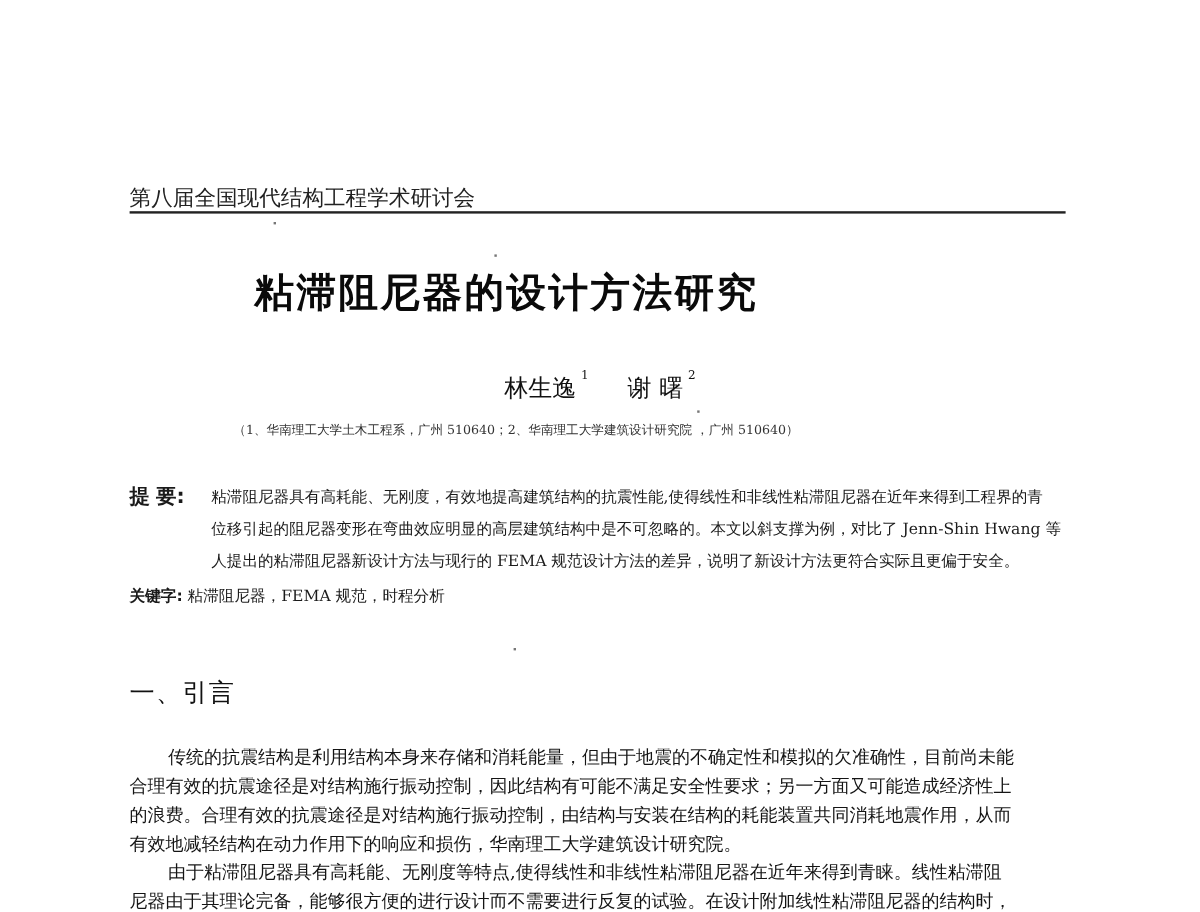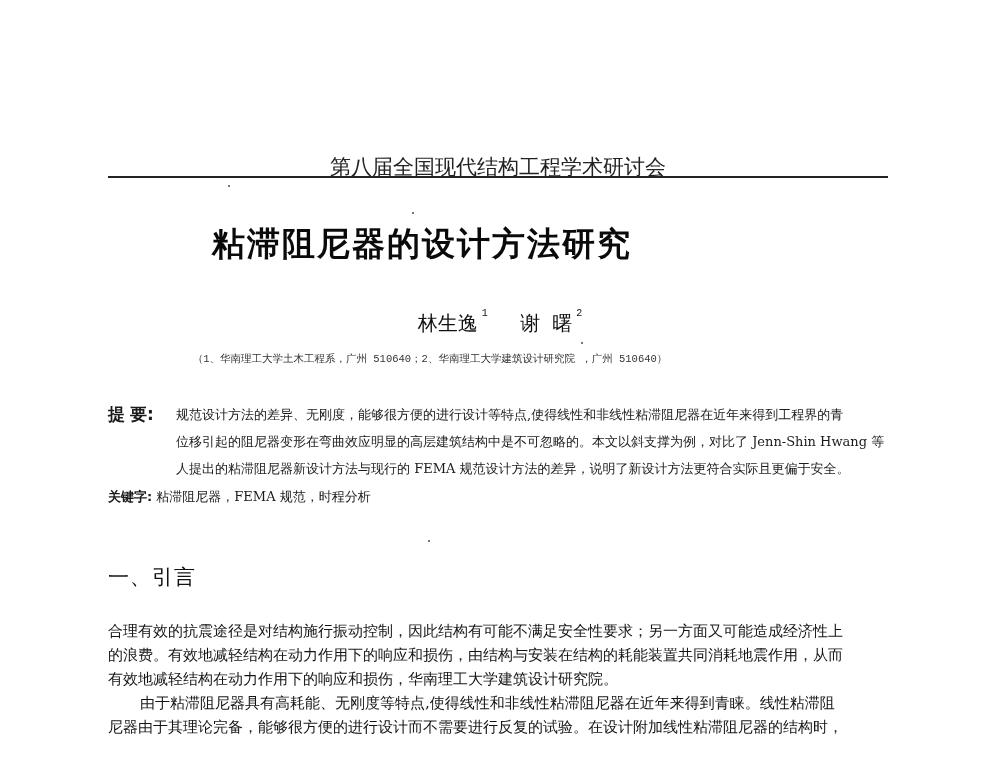--- a/index.html
+++ b/index.html
@@ -18,22 +18,22 @@
   .page {
     position: absolute;
     left: 0; top: 0;
     width: 1000px; height: 760px;
   }
   .running-header {
     position: absolute;
     left: 108px;
     width: 780px;
     top: 153px;
-    text-align: center;
-    font-size: 21px;
+    text-align: left;
+    font-size: 18px;
     color: #222;
     letter-spacing: 0px;
   }
   .header-rule {
     position: absolute;
     left: 108px;
     top: 176px;
     width: 780px;
     height: 2px;
     background: #222;
@@ -57,38 +57,37 @@
   }
   .authors {
     position: absolute;
     left: 0;
     width: 1000px;
     top: 310px;
     text-align: center;
     font-size: 20px;
     color: #111;
   }
-  .authors .author { display: inline-block; font-family: Liberation Mono, monospace; }
+  .authors .author { display: inline-block; }
   .authors .author + .author { margin-left: 26px; }
   .authors sup {
     font-size: 10px;
     vertical-align: top;
     position: relative;
     top: -2px;
     margin-left: 4px;
   }
   .affiliation {
     position: absolute;
     left: 0;
     width: 860px;
     top: 352px;
     text-align: center;
     font-size: 10.5px;
     color: #333;
-    font-family: Liberation Mono, monospace;
   }
   .abstract {
     position: absolute;
     left: 108px;
     top: 401px;
     width: 790px;
     font-size: 13px;
     line-height: 27px;
     color: #1a1a1a;
   }
@@ -169,34 +168,35 @@
     </span>
   </div>
 
   <div class="affiliation">（1、华南理工大学土木工程系，广州 510640；2、华南理工大学建筑设计研究院 ，广州 510640）</div>
 
   <div class="abstract">
     <div class="abstract-label">
       <span class="lbl-a">提</span><span>要:</span>
     </div>
     <div class="abstract-body">
-      <span class="line">规范设计方法的差异、无刚度，能够很方便的进行设计等特点,使得线性和非线性粘滞阻尼器在近年来得到工程界的青</span>
+      <span class="line">粘滞阻尼器具有高耗能、无刚度，有效地提高建筑结构的抗震性能,使得线性和非线性粘滞阻尼器在近年来得到工程界的青</span>
       <span class="line">位移引起的阻尼器变形在弯曲效应明显的高层建筑结构中是不可忽略的。本文以斜支撑为例，对比了 Jenn-Shin Hwang 等</span>
       <span class="line">人提出的粘滞阻尼器新设计方法与现行的 FEMA 规范设计方法的差异，说明了新设计方法更符合实际且更偏于安全。</span>
     </div>
   </div>
 
   <div class="keywords">
     <span class="kw-label">关键字:</span>
     <span>粘滞阻尼器，FEMA 规范，时程分析</span>
   </div>
 
   <h2 class="section-heading" style="margin:0;font-weight:normal;text-align:center;">一、引言</h2>
 
   <div class="body-text">
+    <span class="line indent">传统的抗震结构是利用结构本身来存储和消耗能量，但由于地震的不确定性和模拟的欠准确性，目前尚未能</span>
     <span class="line">合理有效的抗震途径是对结构施行振动控制，因此结构有可能不满足安全性要求；另一方面又可能造成经济性上</span>
-    <span class="line">的浪费。有效地减轻结构在动力作用下的响应和损伤，由结构与安装在结构的耗能装置共同消耗地震作用，从而</span>
+    <span class="line">的浪费。合理有效的抗震途径是对结构施行振动控制，由结构与安装在结构的耗能装置共同消耗地震作用，从而</span>
     <span class="line">有效地减轻结构在动力作用下的响应和损伤，华南理工大学建筑设计研究院。</span>
     <span class="line indent">由于粘滞阻尼器具有高耗能、无刚度等特点,使得线性和非线性粘滞阻尼器在近年来得到青睐。线性粘滞阻</span>
     <span class="line">尼器由于其理论完备，能够很方便的进行设计而不需要进行反复的试验。在设计附加线性粘滞阻尼器的结构时，</span>
   </div>
 
 </div>
 
 </body></html>

